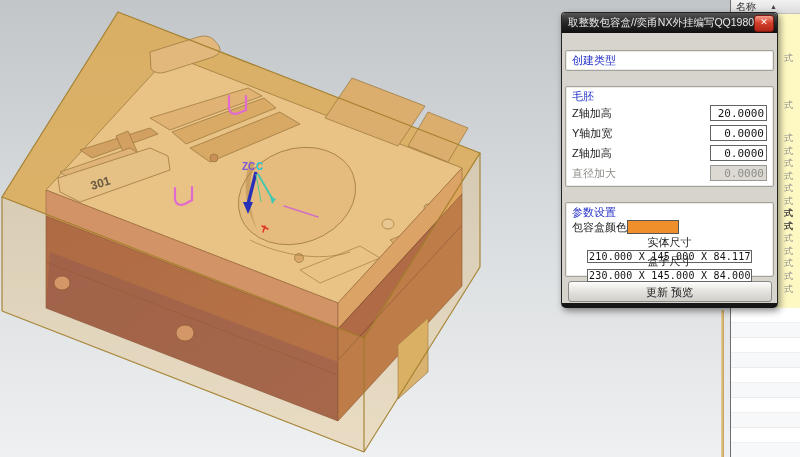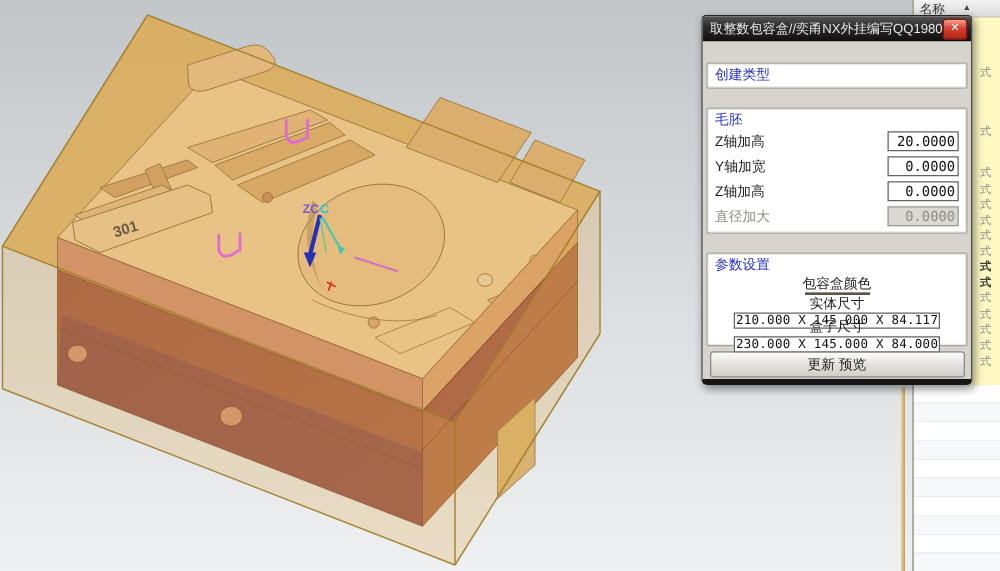--- a/index.html
+++ b/index.html
@@ -73,21 +73,21 @@
   }
   .field-row{display:flex;justify-content:space-between;align-items:center;height:20px;}
   .field-label{font-size:11px;color:#1c1c1c;}
   .field-row.disabled .field-label{color:#8e8e88;}
   .num-input{
     width:57px;height:16px;border:1px solid #636363;background:#fff;
     font-size:11px;text-align:right;padding:0 2px;box-sizing:border-box;
     font-family:"DejaVu Sans Mono","Liberation Mono",monospace;color:#111;
   }
   .field-row.disabled .num-input{background:#dcd9d3;color:#8e8e88;border-color:#9a9a94;}
-  .color-row{display:flex;align-items:center;height:16px;flex-direction:column;}
+  .color-row{display:flex;align-items:center;height:16px;}
   .color-swatch{width:50px;height:12px;border:1px solid #555;background:#ef8f2c;}
   .size-row{display:flex;align-items:center;height:19px;flex-direction:column;}
   .size-input{
     width:165px;height:16px;border:1px solid #636363;background:#fff;
     font-size:10px;text-align:left;padding:0 1px;box-sizing:border-box;
     font-family:"DejaVu Sans Mono","Liberation Mono",monospace;color:#111;letter-spacing:.2px;
   }
   .update-btn{
     display:block;width:204px;height:21px;margin:4px auto 0 auto;
     border:1px solid #8a8a86;border-radius:3px;

